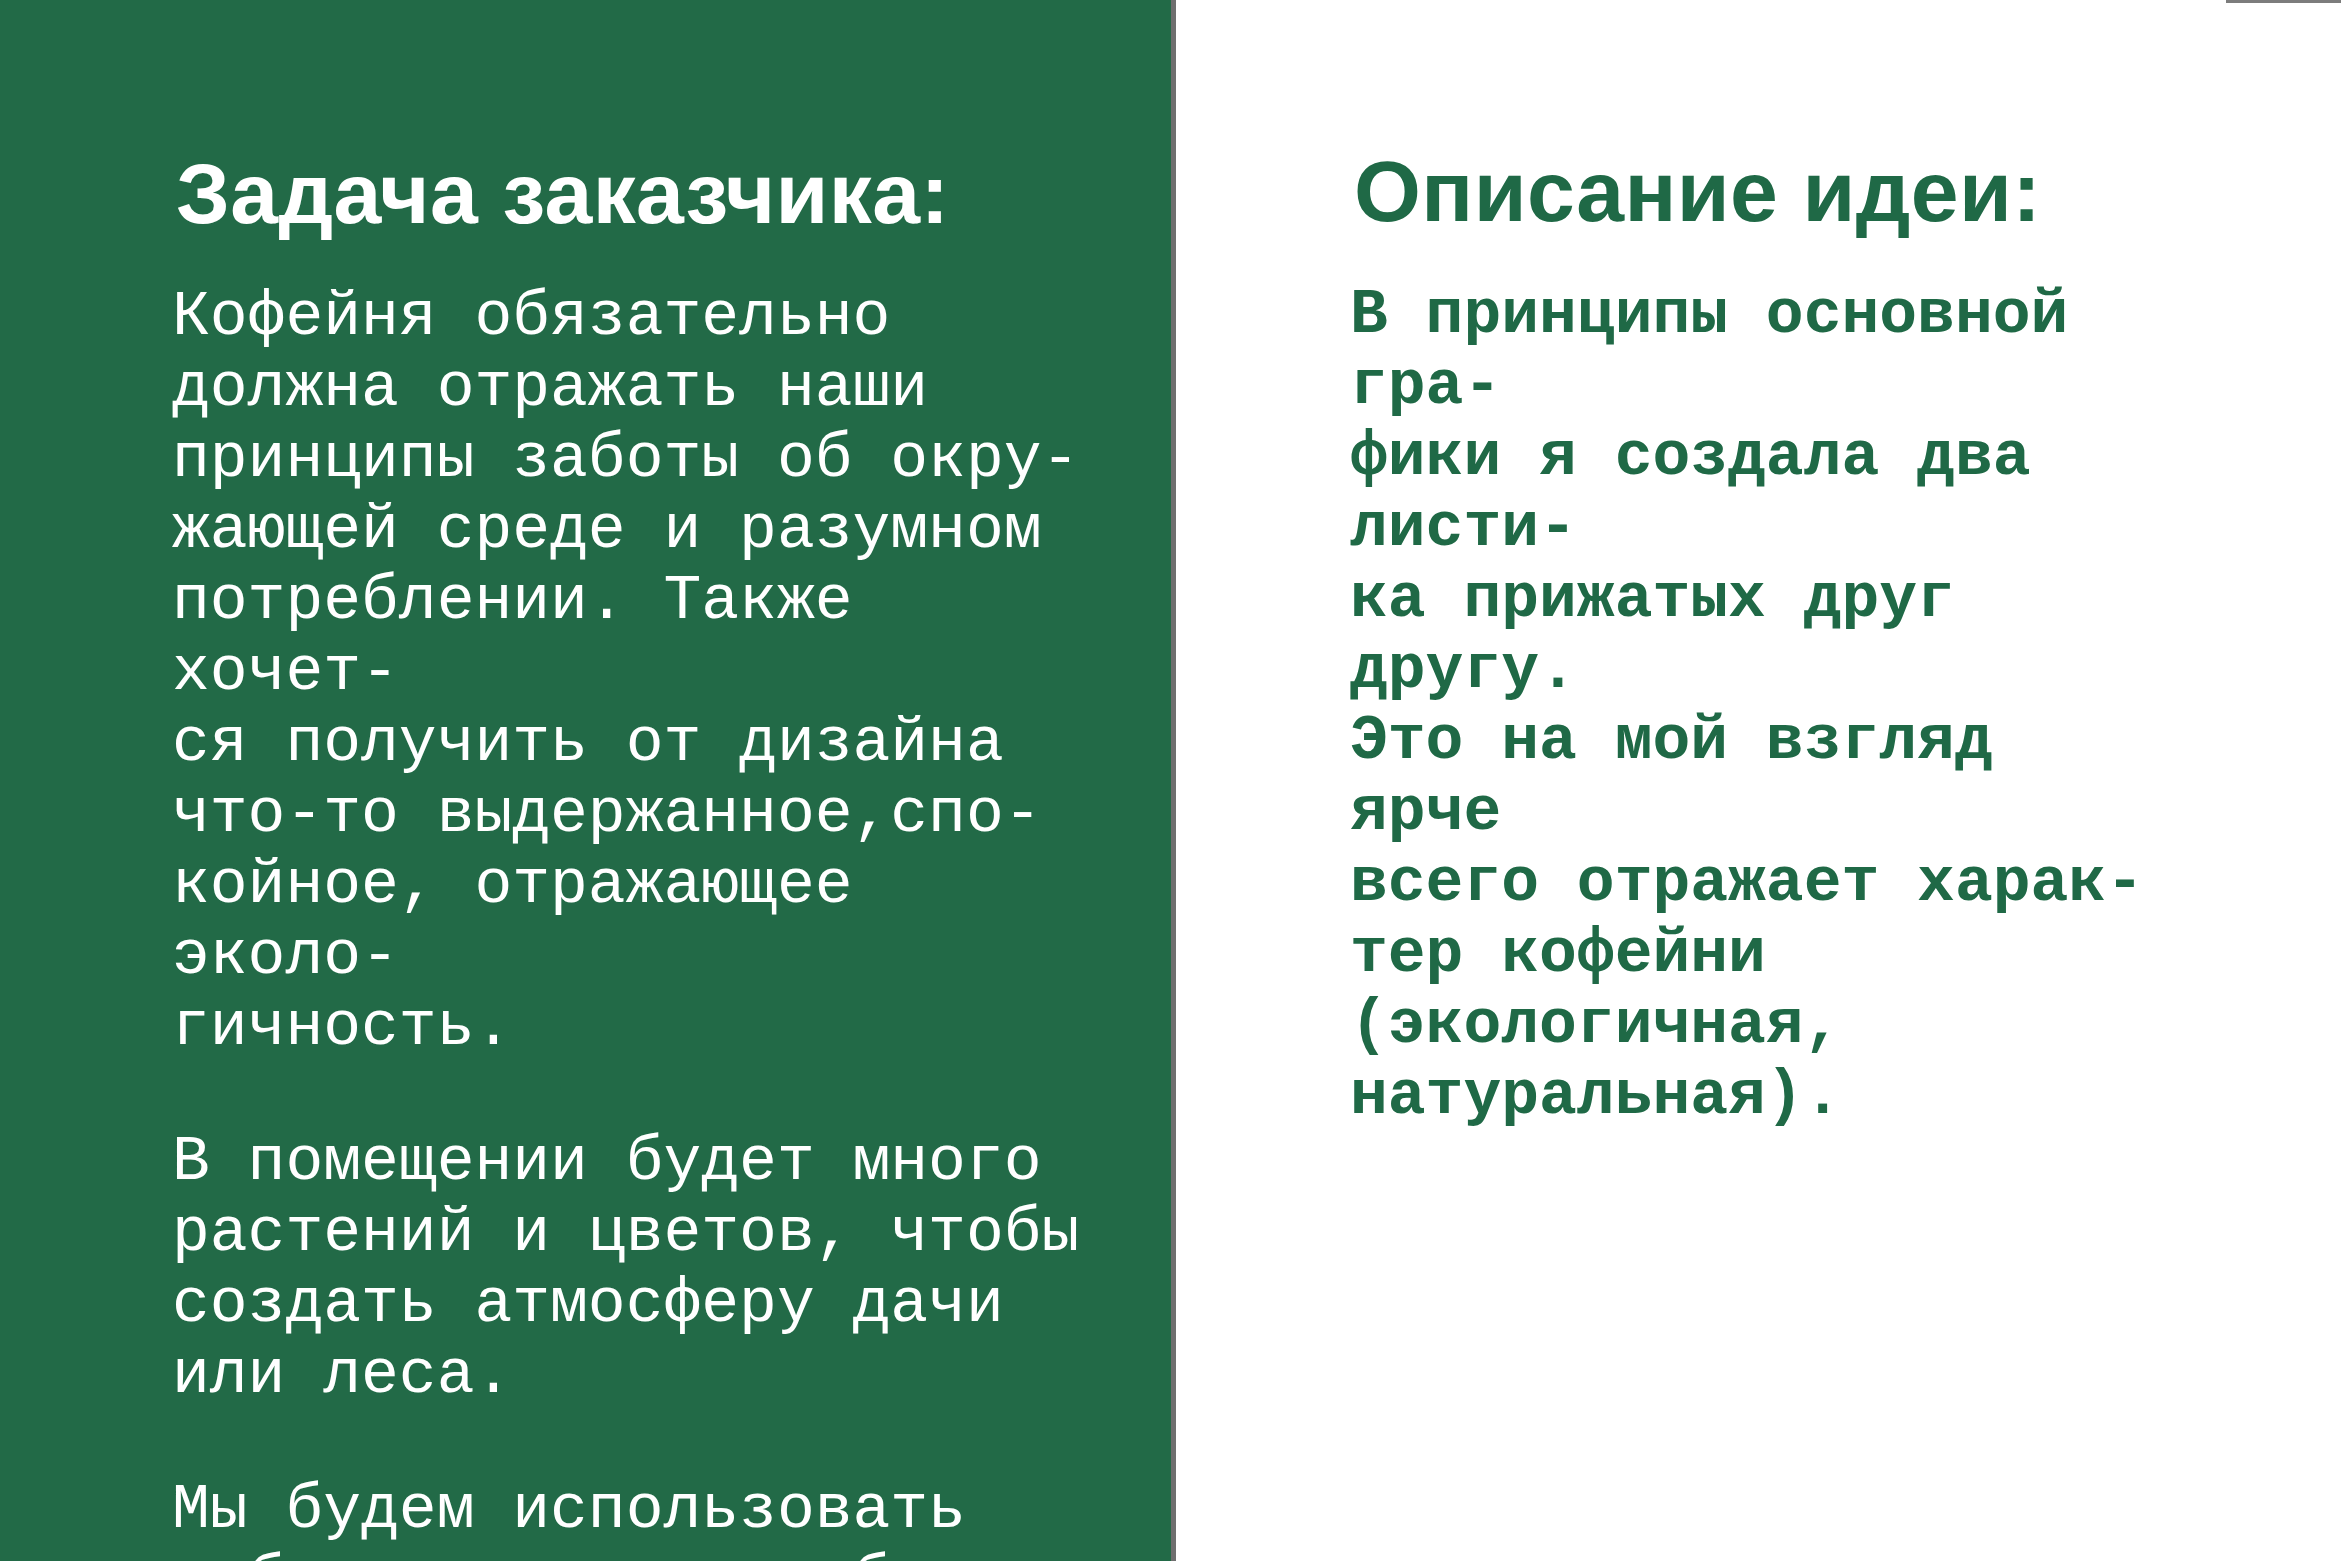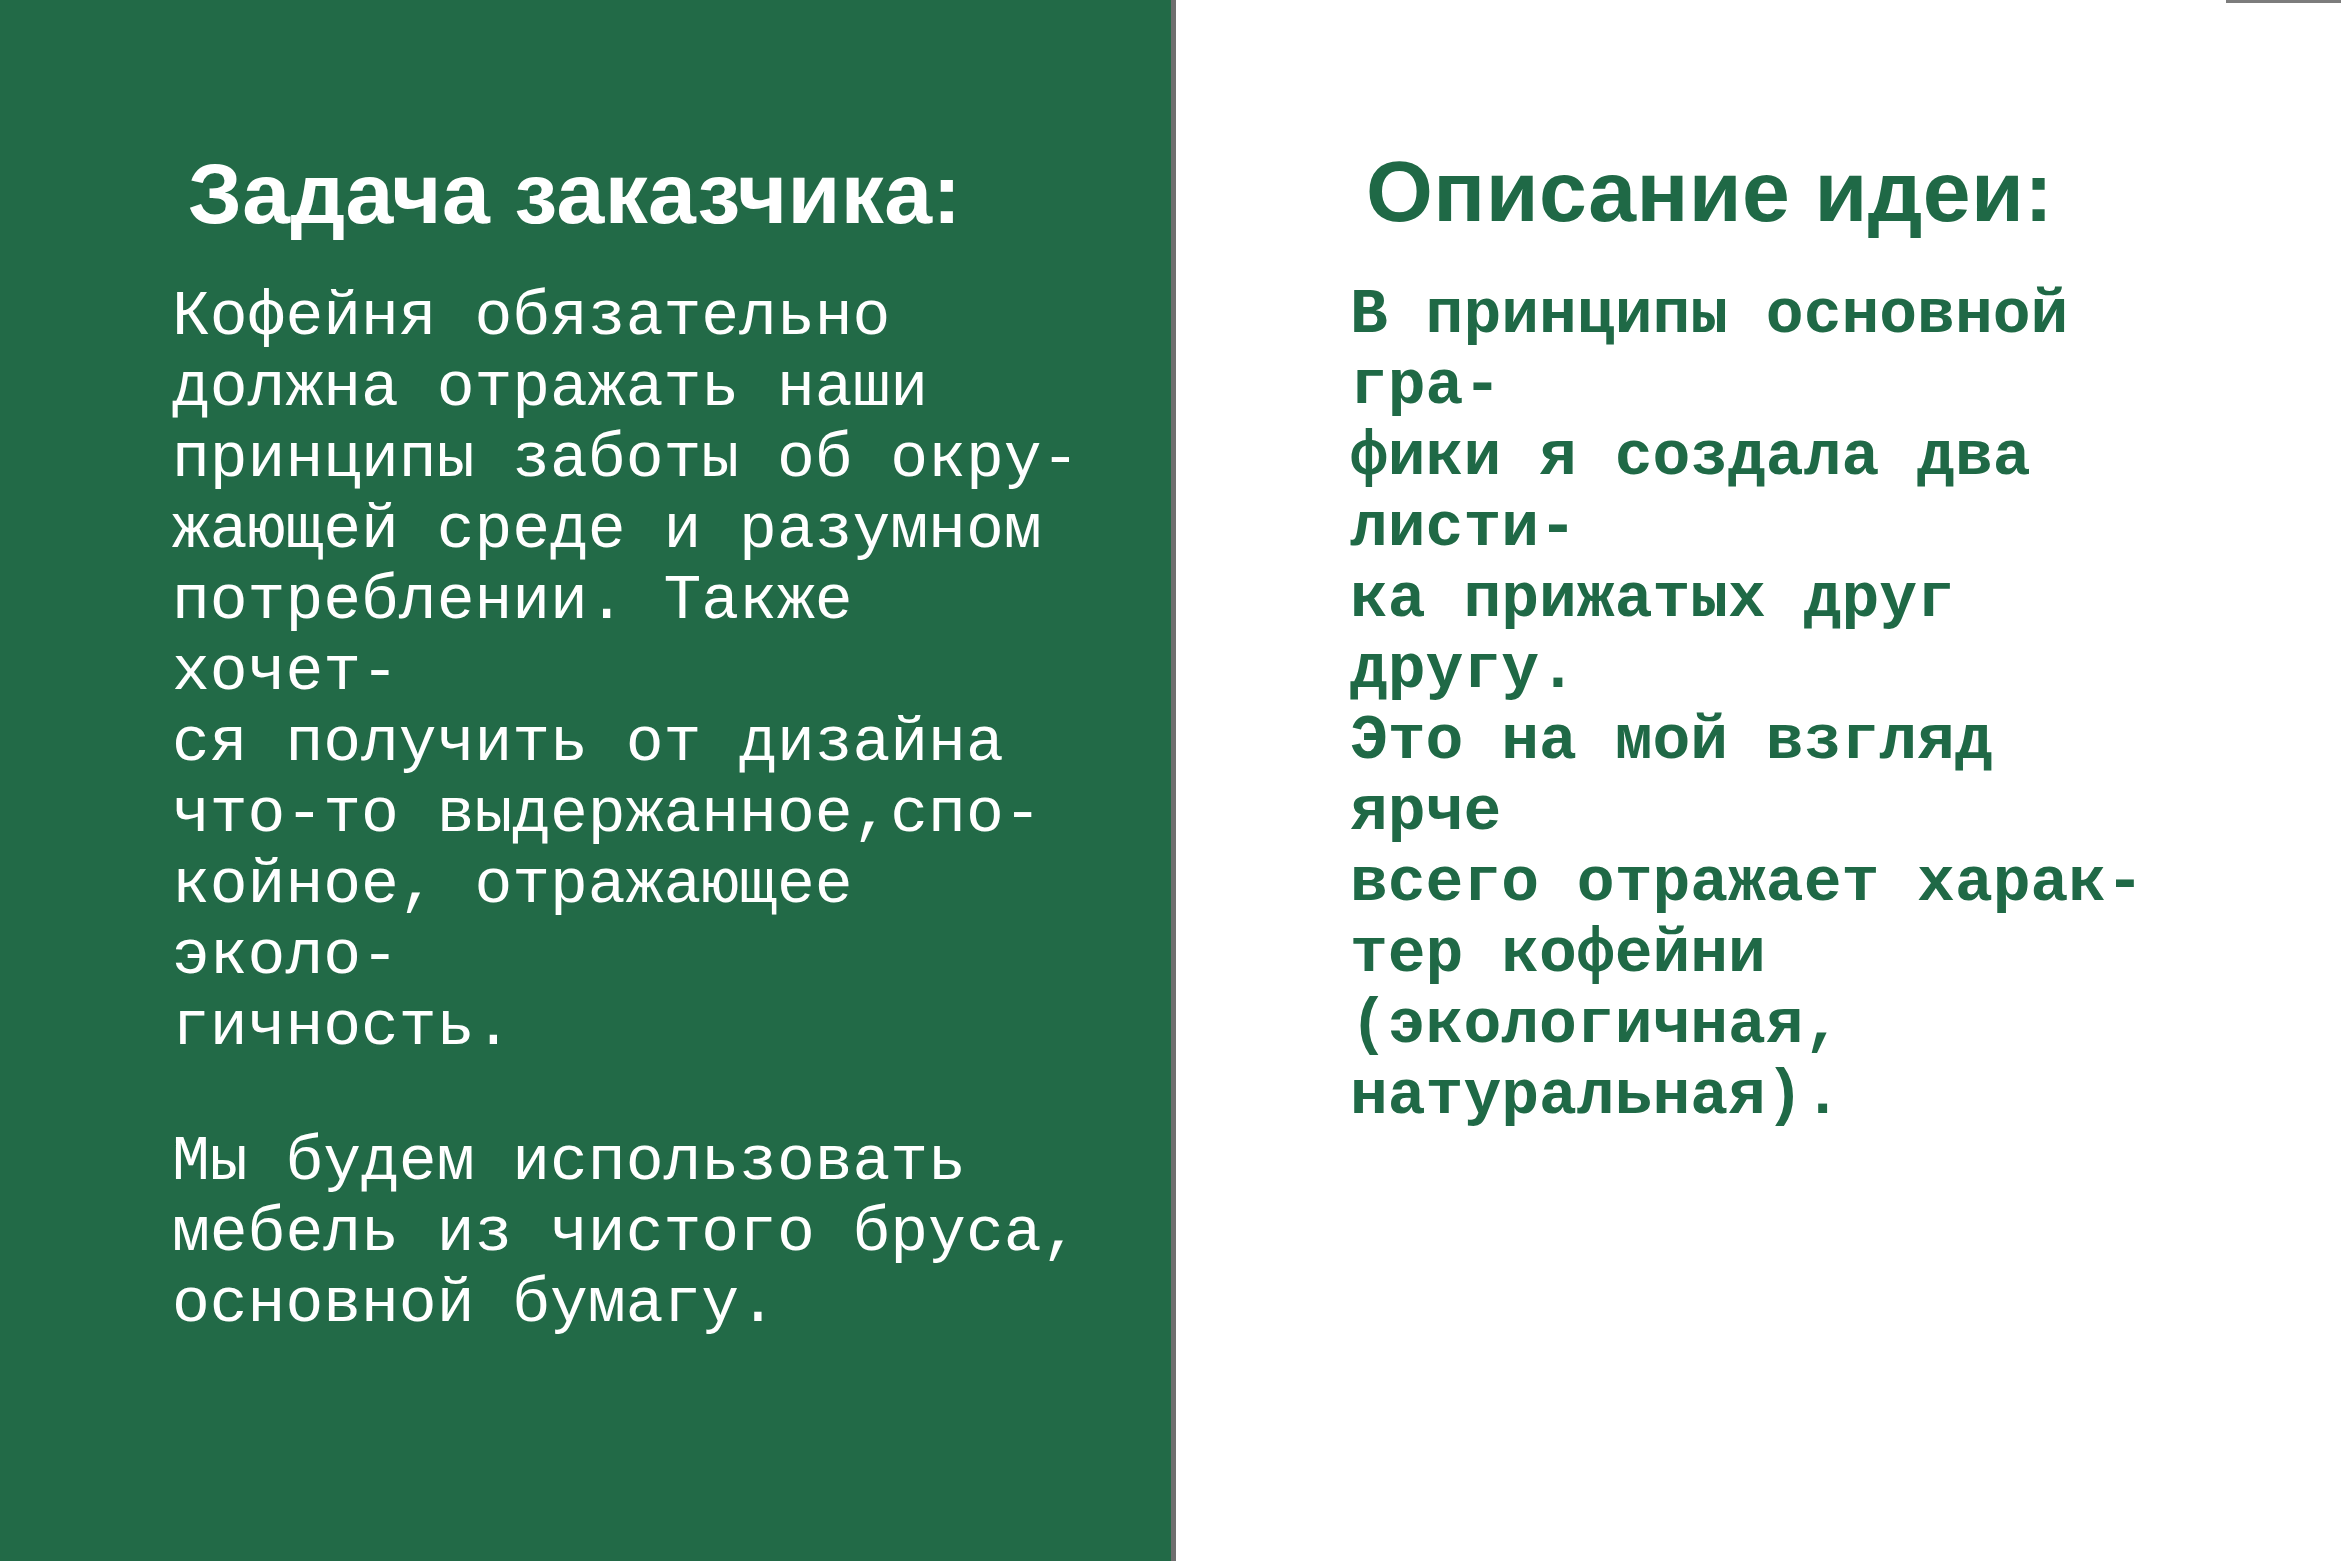--- a/index.html
+++ b/index.html
@@ -42,21 +42,21 @@
   }
   .top-border {
     position: absolute;
     left: 1176px;
     top: 0;
     width: 1166px;
     height: 2.9px;
     background: var(--top-border-gray, #7c7c7c);
   }
   .heading {
-    margin: 0 0 38px 16px;
+    margin: 0 0 38px 4px;
     font-size: 86px;
     line-height: 1.18;
     font-weight: 800;
     letter-spacing: 0.4px;
   }
   .panel-left .heading {
     color: var(--text-white, #ffffff);
   }
   .panel-right .heading {
     color: var(--text-green, #1f6946);
@@ -89,20 +89,24 @@
     <h1 class="heading">Задача заказчика:</h1>
     <p class="para">Кофейня обязательно
 должна отражать наши
 принципы заботы об окру-
 жающей среде и разумном
 потреблении. Также хочет-
 ся получить от дизайна
 что-то выдержанное,спо-
 койное, отражающее эколо-
 гичность.</p>
+    <p class="para">В помещении будет много
+растений и цветов, чтобы
+создать атмосферу дачи
+или леса.</p>
     <p class="para">Мы будем использовать
 мебель из чистого бруса,
 основной бумагу.</p>
   </section>
 
   <div class="divider"></div>
   <div class="top-border"></div>
 
   <section class="panel panel-right">
     <h1 class="heading">Описание идеи:</h1>

